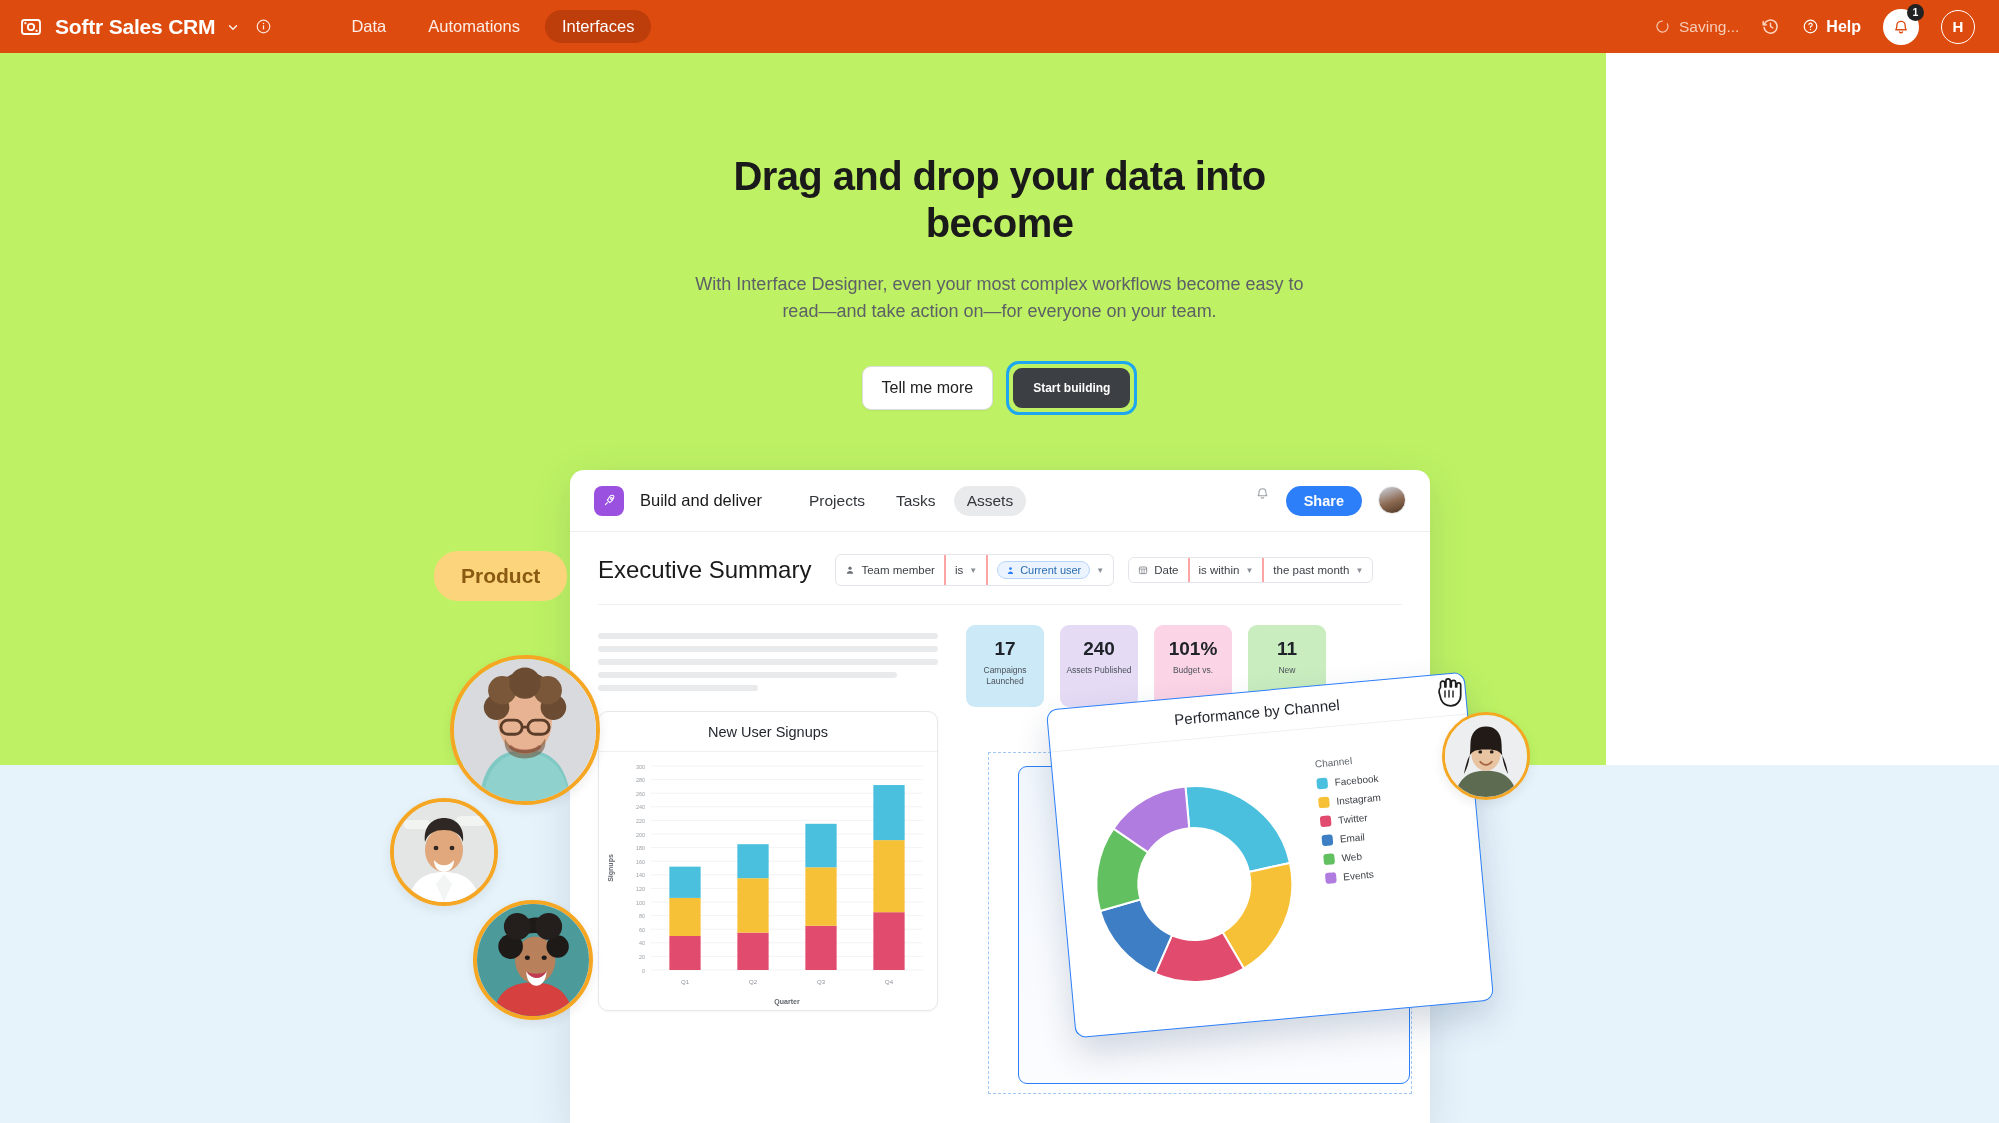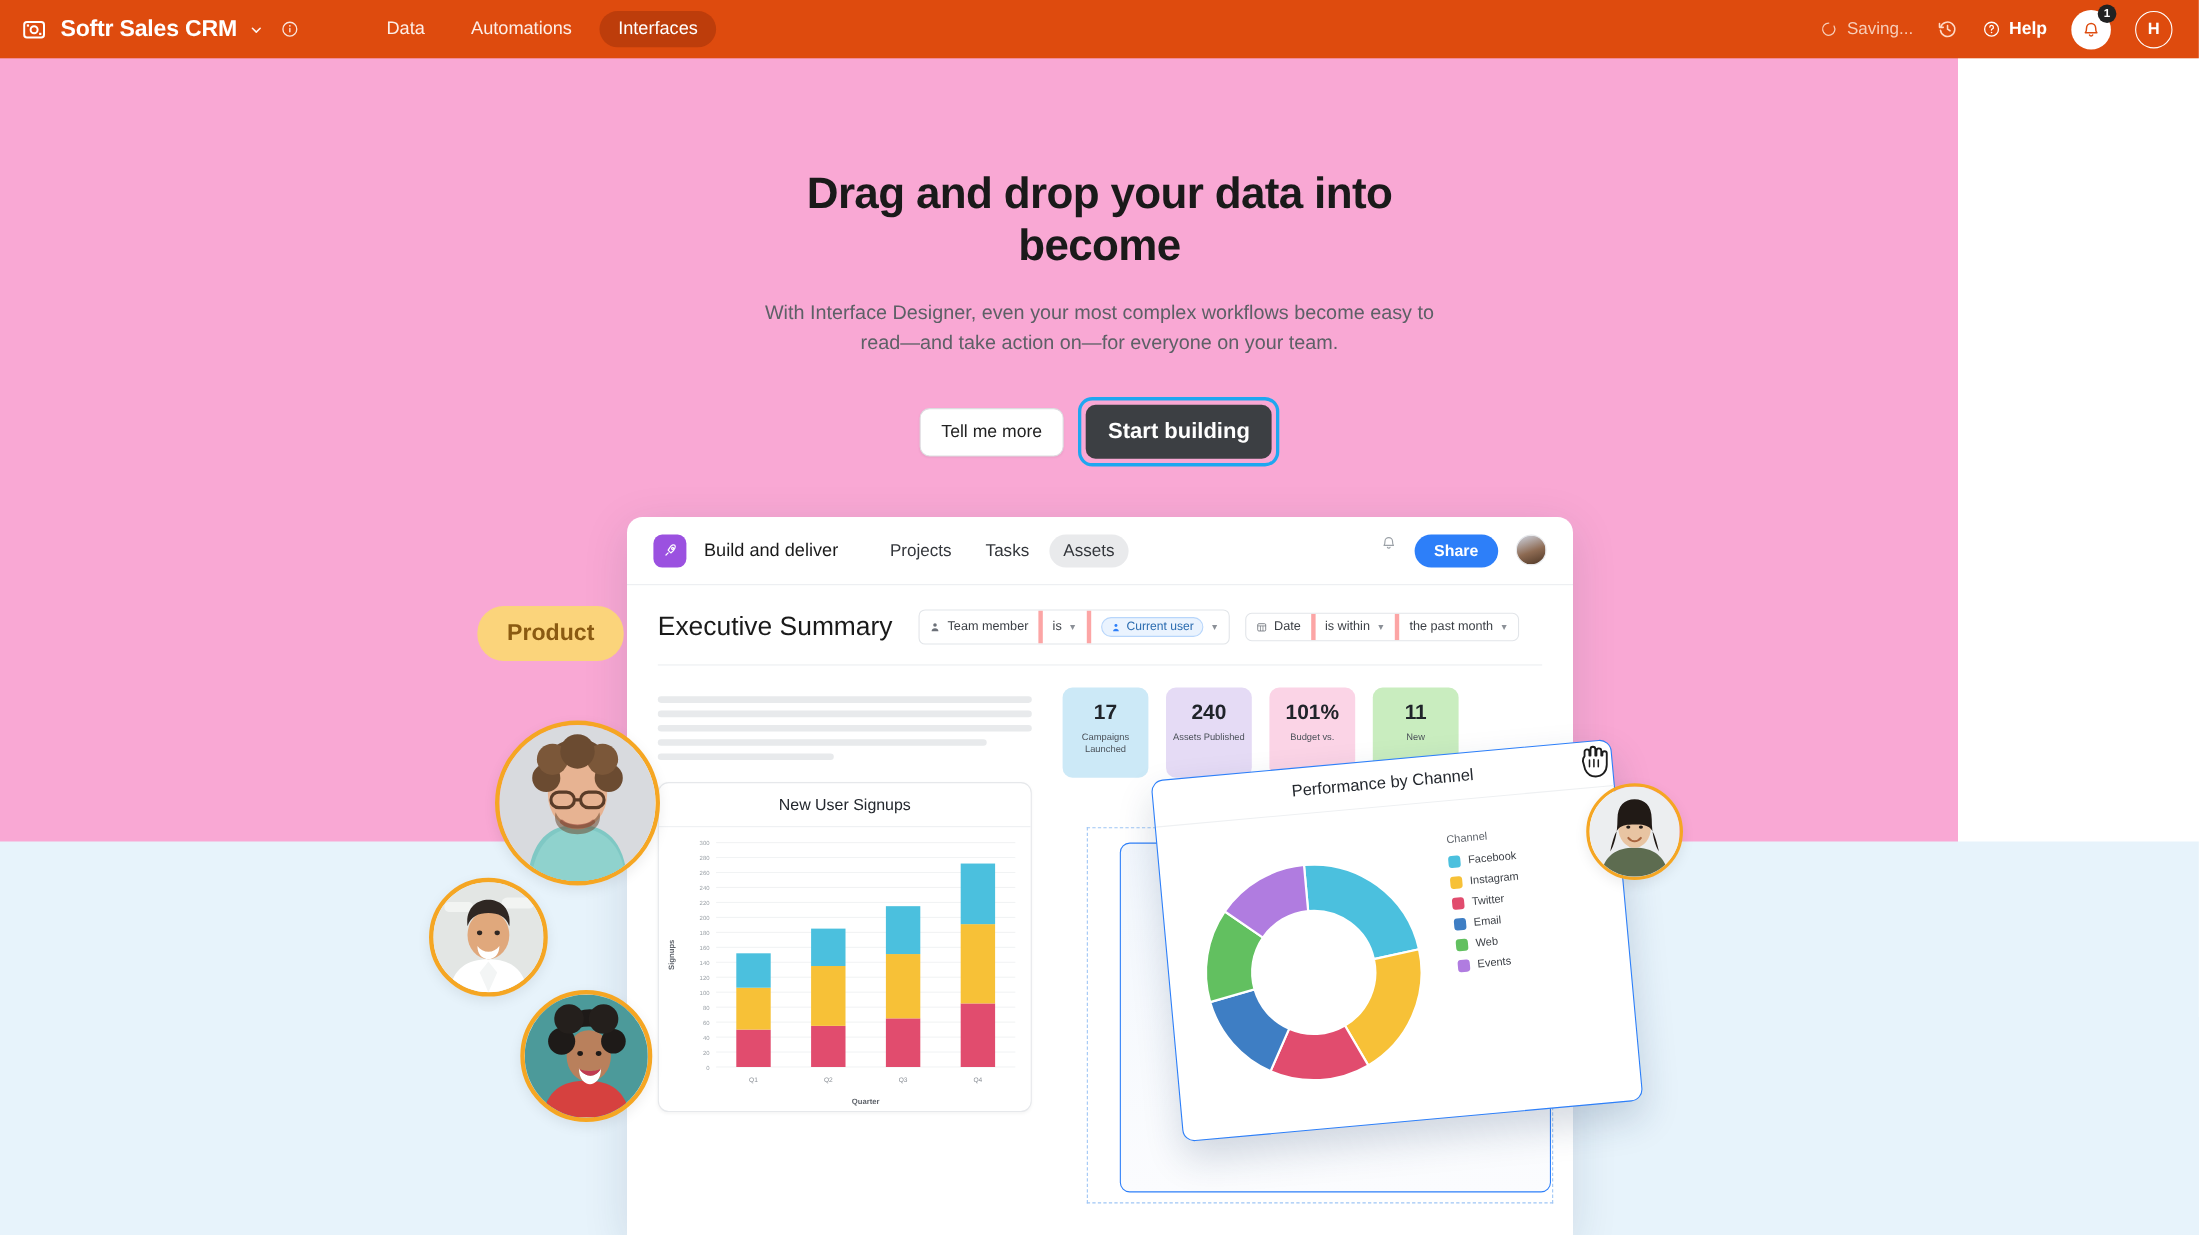--- a/index.html
+++ b/index.html
@@ -2,21 +2,21 @@
 <html><head>
 <meta charset="utf-8">
 <style>
   * { box-sizing: border-box; margin: 0; padding: 0; }
   html, body {
     width: 1999px; height: 1123px;
     font-family: "Liberation Sans", sans-serif;
     background: #ffffff;
     overflow: hidden;
   }
-  #root { position: relative; width: 1780px; height: 1123px; background: #f9a8d4; }
+  #root { position: relative; width: 1606px; height: 1123px; background: #bef264; }
 
   
   .appbar {
     position: absolute; top: 0; left: 0; width: 1999px; height: 53px;
     background: #DE4B0E; display: flex; align-items: center; padding: 0 18px;
     z-index: 40;
   }
   .brand-wrap { display: flex; align-items: center; gap: 11px; }
   .brand-logo {
     width: 26px; height: 26px; display: flex; align-items: center; justify-content: center;
@@ -63,21 +63,21 @@
   }
   .hero-btns { margin-top: 36px; display: flex; justify-content: center; align-items: center; gap: 13px; }
   .btn-ghost {
     background: #fff; border: 1px solid #dcdde0; border-radius: 9px;
     padding: 12px 19px; font-size: 16px; color: #222; cursor: pointer;
     box-shadow: 0 1px 2px rgba(0,0,0,.05);
   }
   .btn-primary-wrap { padding: 4px; border: 3px solid #1EA7F0; border-radius: 13px; }
   .btn-primary {
     background: #3c3f43; color: #fff; border: none; border-radius: 9px;
-    padding: 13px 20px; font-size: 20px; font-weight: 600; cursor: pointer;
+    padding: 13px 20px; font-size: 12px; font-weight: 600; cursor: pointer;
   }
 
   
   .band { position: absolute; left: 0; top: 765px; width: 1999px; height: 358px; background: #E7F3FB; }
 
   
   .illus {
     position: absolute; left: 570px; top: 470px; width: 860px; height: 653px;
     background: #ffffff; border-radius: 14px 14px 0 0;
     box-shadow: 0 10px 42px rgba(25,45,80,.13);
@@ -108,21 +108,21 @@
   }
 
   .il-body { padding: 22px 28px 0 28px; }
   .il-headrow { display: flex; align-items: center; gap: 24px; }
   .il-h1 { font-size: 24px; color: #1a1a1a; font-weight: 500; white-space: nowrap; }
   .filters { display: flex; align-items: center; gap: 14px; }
   .fgroup { display: flex; align-items: stretch; border: 1px solid #e2e5e9; border-radius: 6px; background: #fff; overflow: hidden; }
   .fcell {
     display: flex; align-items: center; gap: 6px; padding: 6px 9px;
     font-size: 11.5px; color: #3b3f45; white-space: nowrap;
-    border-right: 4px solid #fca5a5;
+    border-right: 2px solid #fca5a5;
   }
   .fcell:last-child { border-right: none; }
   .caret { font-size: 8px; color: #8b9097; }
   .chip-user {
     display: inline-flex; align-items: center; gap: 5px;
     border: 1px solid #b8d6fb; background: #eaf3fe; border-radius: 11px;
     padding: 2px 8px; font-size: 11px; color: #2b6cb0;
   }
   .il-divider { margin-top: 18px; border-top: 1px solid #eceef1; }
 

